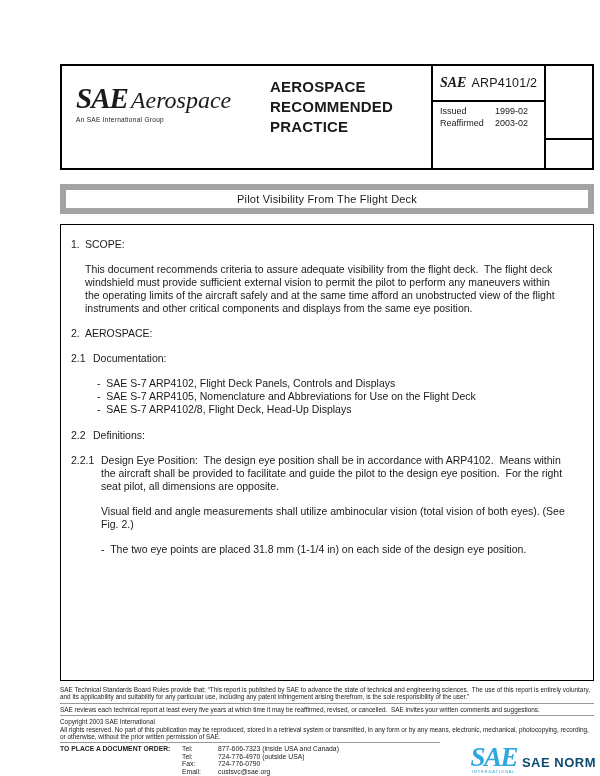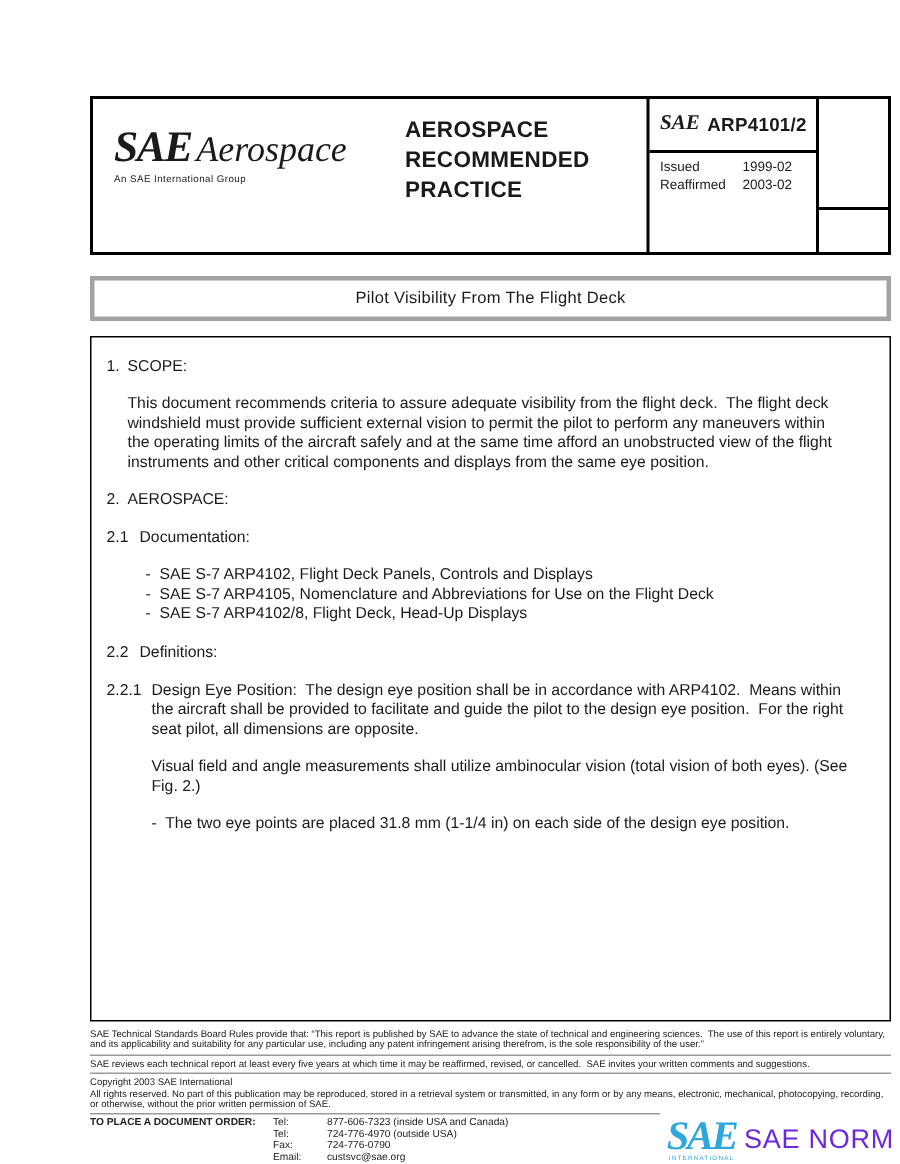--- a/index.html
+++ b/index.html
@@ -41,31 +41,31 @@
   .doc-box { position: absolute; left: 369px; top: 0; width: 163px; height: 102px; border-left: 2px solid #000; }
   .doc-col1 { position: absolute; left: 0; top: 0; width: 113px; height: 100%; border-right: 2px solid #000; }
   .doc-num-row {
     height: 36px; border-bottom: 2px solid #000;
     display: flex; align-items: center; padding-left: 7px;
   }
   .doc-num-sae {
     font-family: "Liberation Serif", serif;
     font-weight: bold; font-style: italic; font-size: 14px; margin-right: 5px;
   }
-  .doc-num { font-weight: bold; font-size: 12.5px; letter-spacing: 0.2px; }
+  .doc-num { font-weight: normal; font-size: 12.5px; letter-spacing: 0.2px; }
   .doc-meta { padding: 3px 0 0 7px; font-size: 9px; line-height: 12px; }
   .doc-meta-row { display: flex; }
   .doc-meta-label { width: 55px; flex: none; }
   .doc-col2 { position: absolute; right: 0; top: 0; width: 48px; height: 100%; }
   .doc-col2-line { position: absolute; top: 72px; left: 0; right: 0; border-top: 2px solid #000; }
 
   
   .title-bar {
     position: absolute; left: 36px; top: 184px;
-    width: 534px; height: 30px; border: 3px solid #a3a3a3;
+    width: 534px; height: 30px; border: 6px solid #a3a3a3;
     display: flex; align-items: center; justify-content: center;
     font-size: 11px; letter-spacing: 0.2px;
   }
 
   
   .body-box {
     position: absolute; left: 36px; top: 224px;
     width: 534px; height: 457px;
     border: 1.5px solid #000;
     padding: 13px 28px 0 10px;
@@ -105,22 +105,22 @@
   .page .norm-logo { right: 28px; bottom: 2px; }
   .norm-sae-wrap { text-align: center; margin-right: 5px; }
   .norm-sae {
     font-family: "Liberation Serif", serif;
     font-style: italic; font-weight: bold;
     font-size: 27px; line-height: 24px; letter-spacing: -1.5px;
     color: #2da7dc;
   }
   .norm-intl { font-size: 4.2px; letter-spacing: 0.8px; color: #2da7dc; }
   .norm-name {
-    font-size: 18px; font-weight: normal; letter-spacing: 0.5px;
-    color: #6d28d9; padding-bottom: 4px;
+    font-size: 13px; font-weight: bold; letter-spacing: 0.5px;
+    color: #0c4a6e; padding-bottom: 4px;
   }
 </style>
 </head>
 <body>
 
 <div class="page">
 
   <div class="header-box">
     <div class="logo">
       <div class="logo-row">

